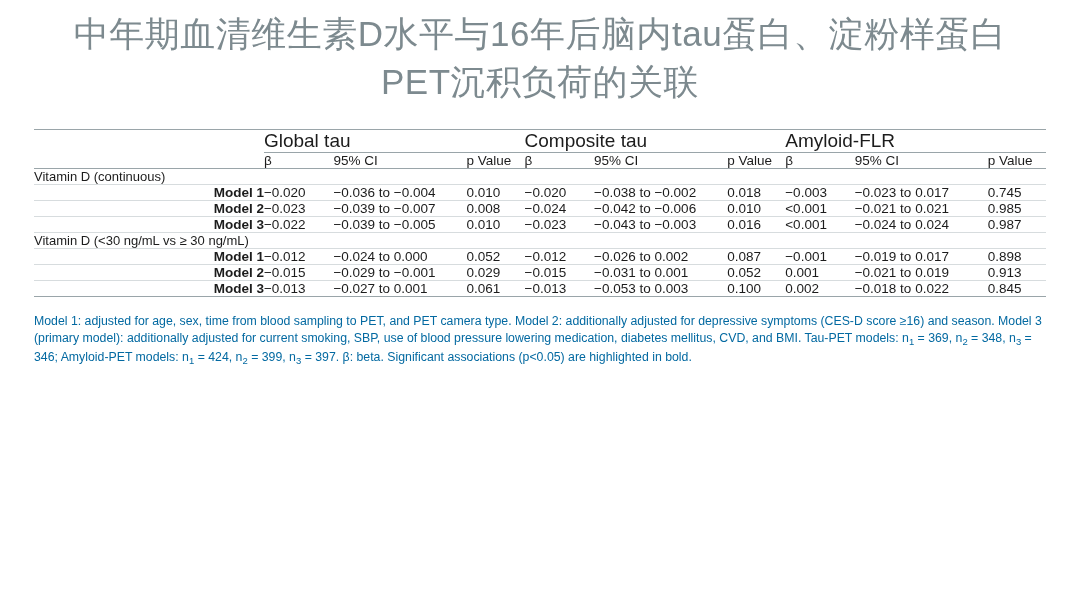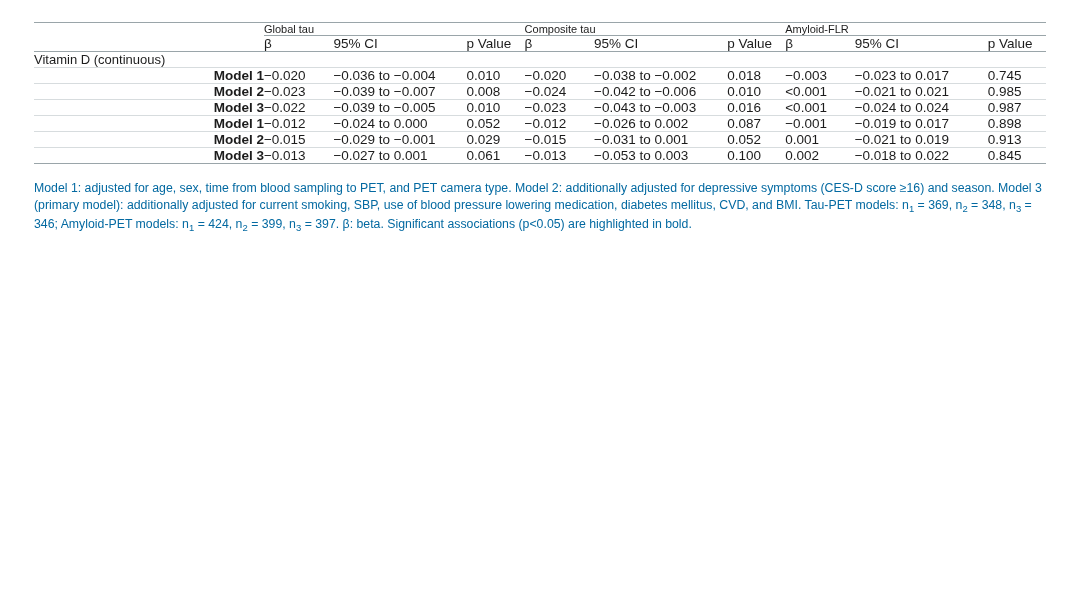--- a/index.html
+++ b/index.html
@@ -39,21 +39,21 @@
     padding: 0;
     vertical-align: bottom;
     text-align: left;
     font-weight: normal;
   }
   .rule-top td { border-top: 1.5px solid #9aa5a9; }
   .grp-row td {
     padding-top: 9px;
     padding-bottom: 5px;
     font-weight: bold;
-    font-size: 11px;
+    font-size: 19px;
     margin-left: 32px;
   }
   .grp-row td.grp-head {
     border-bottom: 1.2px solid #9aa5a9;
   }
   .sub-row td {
     padding-top: 7px;
     padding-bottom: 7px;
     font-weight: bold;
     font-size: 13.5px;
@@ -95,20 +95,21 @@
     color: #0369a1;
     text-align: left;
   }
   .sub { font-size: 9.5px; vertical-align: sub; }
 </style>
 </head>
 <body>
 
 <div class="slide">
 
+  <h1 class="title">中年期血清维生素D水平与16年后脑内tau蛋白、淀粉样蛋白PET沉积负荷的关联</h1>
 
   <div class="table-wrap">
     <table class="data">
       <colgroup>
         <col class="c-label">
           <col class="c-beta">
           <col class="c-ci">
           <col class="c-p">
         <col class="c-beta">
           <col class="c-ci">
@@ -170,20 +171,23 @@
             <td class="b">−0.022</td>
             <td class="b">−0.039 to −0.005</td>
             <td class="b">0.010</td>
             <td class="b">−0.023</td>
             <td class="b">−0.043 to −0.003</td>
             <td class="b">0.016</td>
             <td>&lt;0.001</td>
             <td>−0.024 to 0.024</td>
             <td>0.987</td>
           </tr>
+          <tr class="section-row">
+            <td colspan="10">Vitamin D (&lt;30 ng/mL vs ≥ 30 ng/mL)</td>
+          </tr>
           <tr class="model-row">
             <td class="rowlabel">Model 1</td>
             <td>−0.012</td>
             <td class="b">−0.024 to 0.000</td>
             <td>0.052</td>
             <td>−0.012</td>
             <td>−0.026 to 0.002</td>
             <td>0.087</td>
             <td>−0.001</td>
             <td>−0.019 to 0.017</td>

